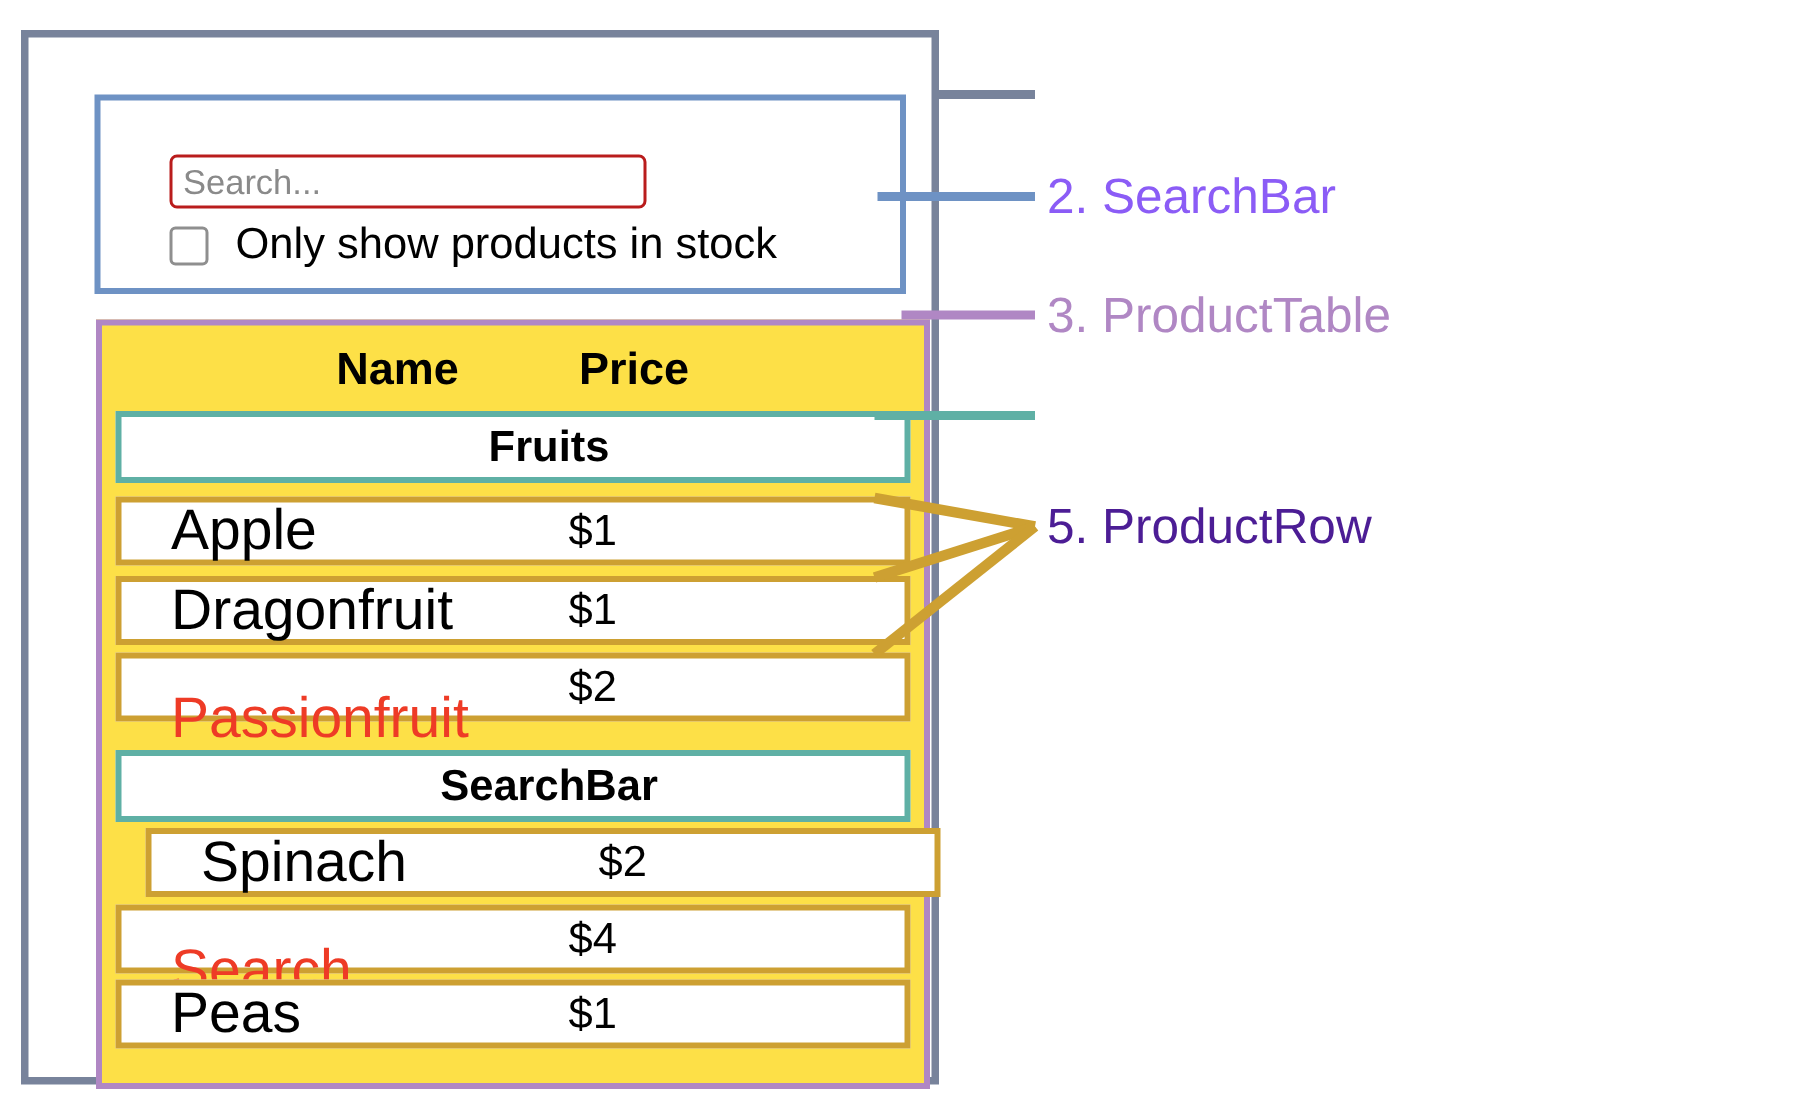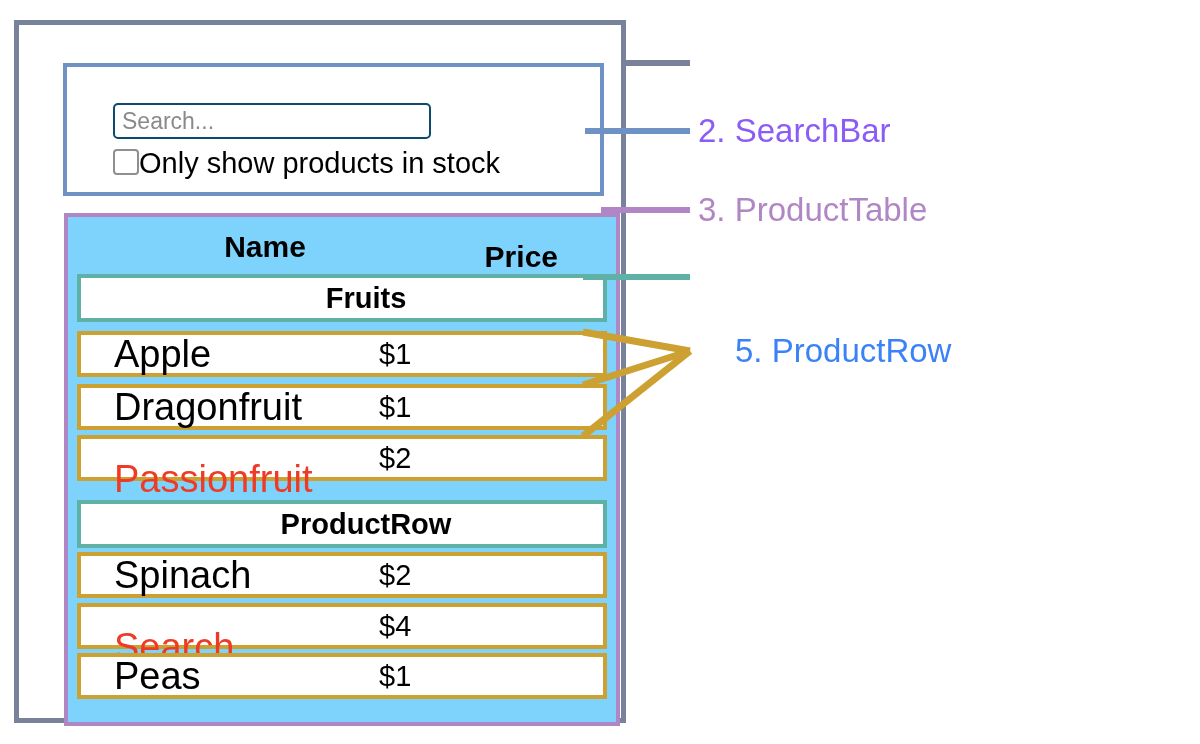--- a/index.html
+++ b/index.html
@@ -46,40 +46,40 @@
     box-sizing: border-box;
     background: #ffffff;
   }
 
   .search-input {
     position: absolute;
     left: 46px;
     top: 36px;
     width: 318px;
     height: 36px;
-    border: 2px solid #0c4a6e;
+    border: 2px solid #b91c1c;
     border-radius: 5px;
     box-sizing: border-box;
     background: #ffffff;
     font-family: "Liberation Sans", sans-serif;
     font-size: 23px;
     color: #8a8a8a;
     padding: 0 7px;
     line-height: 32px;
     white-space: nowrap;
     overflow: hidden;
   }
 
   .checkbox-row {
     position: absolute;
     left: 46px;
     top: 82px;
     display: flex;
-    align-items: flex-start;
-    gap: 0;
+    align-items: center;
+    gap: 18px;
   }
   .checkbox-box {
     width: 26px;
     height: 26px;
     border: 2px solid #8f8f8f;
     border-radius: 4px;
     box-sizing: border-box;
     background: #ffffff;
     flex: 0 0 auto;
   }
@@ -93,42 +93,42 @@
 
   
   .frame-producttable {
     position: absolute;
     left: 45px;
     top: 188px;
     width: 556px;
     height: 513px;
     border: 4px solid #b087c4;
     box-sizing: border-box;
-    background: #7dd3fc;
+    background: #fde047;
   }
 
   
   .table-head {
     position: absolute;
     left: 0px;
     top: 8px;
     width: 100%;
     height: 44px;
   }
   .th {
     position: absolute;
     font-family: "Liberation Sans", sans-serif;
     font-size: 30px;
     font-weight: bold;
     color: #000000;
     line-height: 44px;
     white-space: nowrap;
   }
   .th-name  { left: 117px; width: 160px; text-align: center; }
-  .th-price { left: 330px; width: 160px; text-align: right; margin-top: 10px; }
+  .th-price { left: 318px; width: 160px; text-align: left; }
 
   
   .row {
     position: absolute;
     left: 9px;
     width: 530px;
     box-sizing: border-box;
     background: #ffffff;
   }
   .row-category {
@@ -226,24 +226,24 @@
         <span class="cell-name">Dragonfruit</span>
         <span class="cell-price">$1</span>
       </div>
 
       <div class="row row-product" style="top:218px;">
         <span class="cell-name out-of-stock">Passionfruit</span>
         <span class="cell-price">$2</span>
       </div>
 
       <div class="row row-category" style="top:283px;">
-        <div class="cat-label">ProductRow</div>
-      </div>
-
-      <div class="row row-product" style="top:335px;">
+        <div class="cat-label">SearchBar</div>
+      </div>
+
+      <div class="row row-product" style="top:335px;margin-left:20px;">
         <span class="cell-name">Spinach</span>
         <span class="cell-price">$2</span>
       </div>
 
       <div class="row row-product" style="top:386px;">
         <span class="cell-name out-of-stock">Search</span>
         <span class="cell-price">$4</span>
       </div>
 
       <div class="row row-product" style="top:436px;padding-left:32px;">
@@ -268,15 +268,15 @@
     <line x1="583" y1="385" x2="690" y2="351" stroke="#cda032" stroke-width="7"></line>
     <line x1="583" y1="436" x2="690" y2="351" stroke="#cda032" stroke-width="7"></line>
   </svg>
 
 
   <div class="legend-label" style="left:698px; top:114px; color:#8b5cf6;">2. SearchBar</div>
 
   <div class="legend-label" style="left:698px; top:193px; color:#b087c4;">3. ProductTable</div>
 
 
-  <div class="legend-label" style="left:698px; top:334px; color:#3b82f6;margin-left:37px;">5. ProductRow</div>
+  <div class="legend-label" style="left:698px; top:334px; color:#4c1d95;">5. ProductRow</div>
 
 </div>
 
 </body></html>

